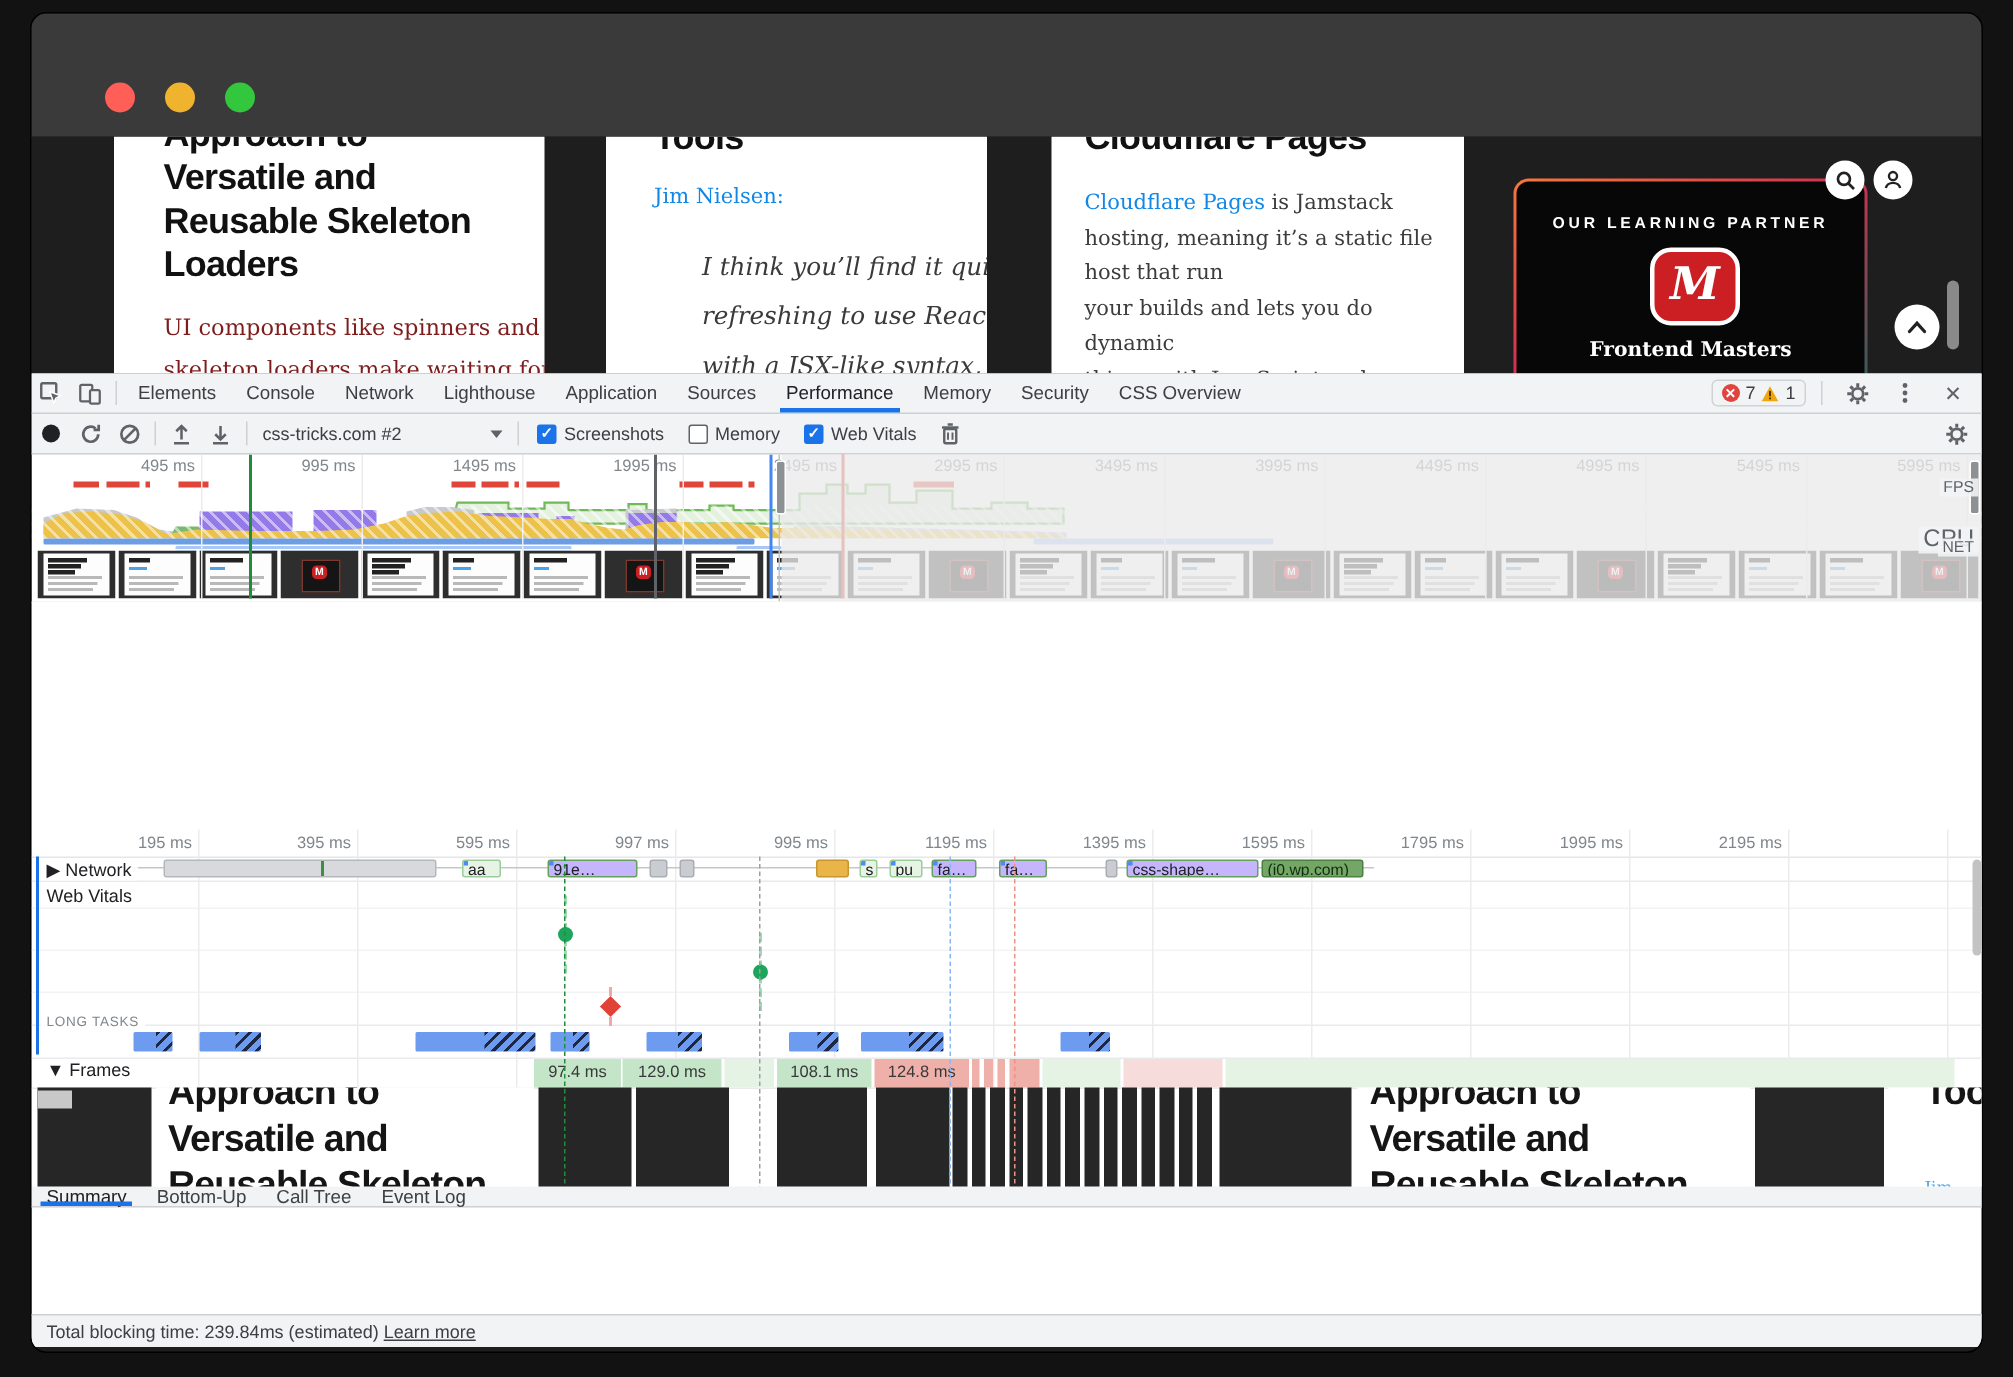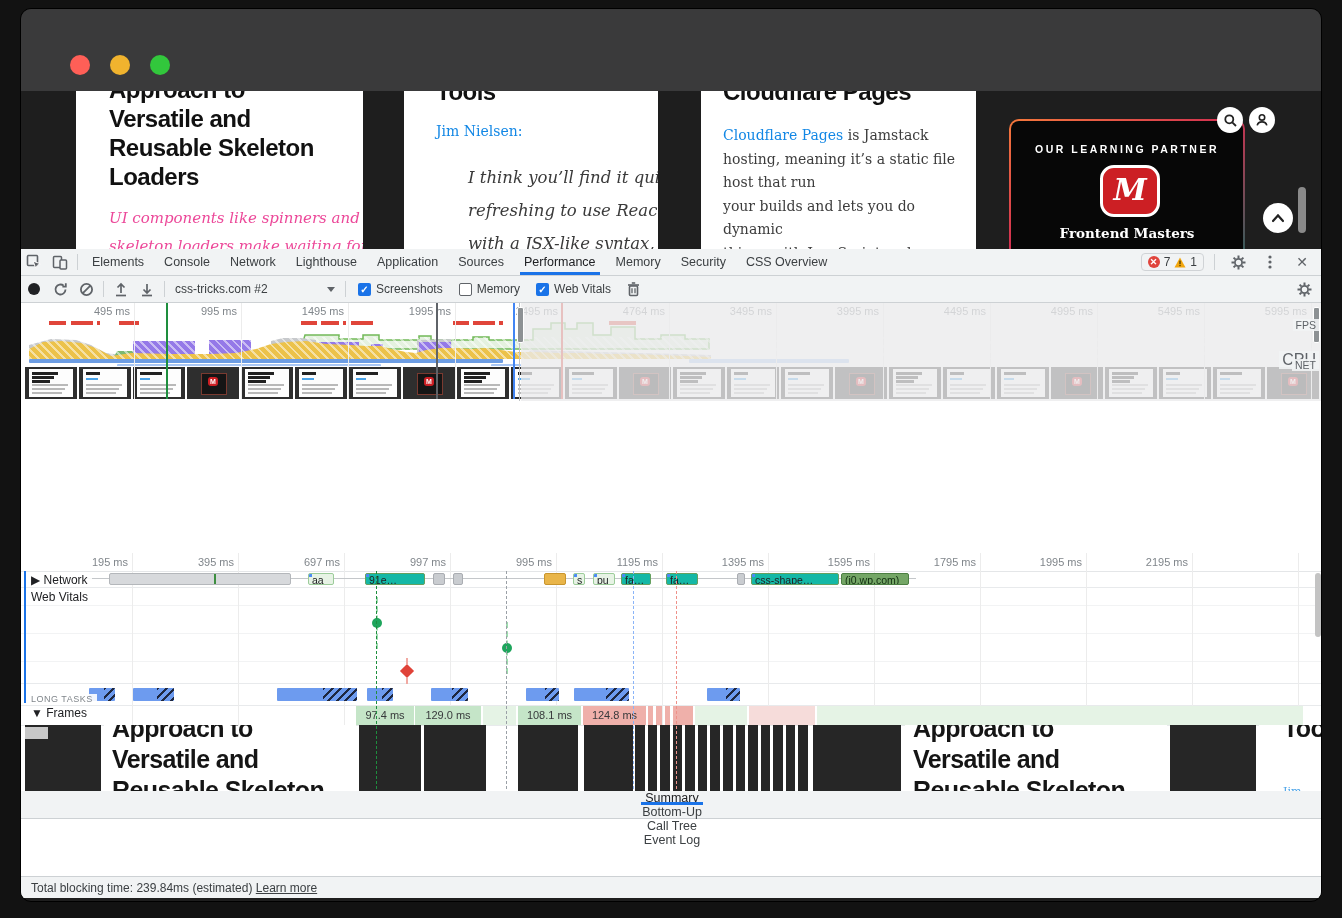--- a/index.html
+++ b/index.html
@@ -32,35 +32,35 @@
   .chk.off{border:1.5px solid #5f6368;background:#fff;}
   .badge{display:flex;align-items:center;border:1px solid #d0d3d6;border-radius:4px;padding:1px 6px;gap:4px;background:#fff0;}
   .errdot{width:12px;height:12px;border-radius:50%;background:#e0443c;color:#fff;font-size:9px;line-height:12px;text-align:center;font-weight:bold;}
   
   .ov{left:0;top:54px;width:1302px;height:98px;border-bottom:1px solid #dadce0;overflow:hidden;}
   .rlabel{font-size:11px;color:#80868b;}
   .detail{left:0;top:152px;width:1302px;height:390px;overflow:hidden;background:#fff;}
   .trklabel{font-size:12px;color:#202124;background:rgba(255,255,255,.9);padding:0 4px;white-space:nowrap;z-index:8;}
   .nb{height:12px;border-radius:2px;box-sizing:border-box;font-size:10.5px;line-height:12px;color:#202124;padding:0 3px;white-space:nowrap;overflow:hidden;z-index:4;}
   .nb.pale{background:#e7f3e5;border:1px solid #9ccc9a;}
-  .nb.pale2{background:#14b8a6;border:1px solid #66a05f;}
+  .nb.pale2{background:#c4b5fd;border:1px solid #66a05f;}
   .nb.solid{background:#74a666;border:1px solid #4c7f42;color:#102d10;}
   .nb.amber{background:#e9b549;border:1px solid #c8952e;}
   .nb.bar{background:#d7d9dc;border:1px solid #b4b7bb;}
   .nb.tick{background:#c9ccd0;border:1px solid #aaadb2;}
   .corner{position:absolute;left:0;top:0;width:3px;height:3px;background:#4c8bf5;}
   .ltask{position:absolute;height:13px;background:#6d9bef;border-radius:1px;overflow:hidden;z-index:4;}
   .ltask .hatch{position:absolute;top:0;bottom:0;right:0;background:repeating-linear-gradient(135deg,rgba(10,10,20,.8) 0 2px,rgba(0,0,0,0) 2px 6px);}
   .fseg{position:absolute;top:0;height:19px;font-size:11px;line-height:19px;text-align:center;color:#37393b;overflow:hidden;white-space:nowrap;z-index:4;}
   .film{position:absolute;top:0;height:156px;overflow:hidden;z-index:4;box-sizing:border-box;}
   .film.darkf{background:#262626;}
   .film.whitef{background:#fff;}
   .filmhead{font-weight:800;font-size:25px;line-height:31px;letter-spacing:-0.6px;color:#151515;}
   .guide{position:absolute;width:0;z-index:6;}
-  .drawertabs{top:542px;height:28px;flex-direction:column;}
+  .drawertabs{top:542px;height:14px;}
   .statusbar{top:627px;height:22px;border-top:1px solid #cdd1d4;border-bottom:none;font-size:12px;color:#3c4043;padding-left:10px;}
   .grid{position:absolute;width:1px;background:#ececec;z-index:1;}
   svg{display:block;}
 </style>
 </head>
 <body>
 
 <div class="abs win">
 
   <div class="abs titlebar">
@@ -70,21 +70,21 @@
   </div>
 
   <div class="abs pagestrip">
     <div class="abs col" style="left:55px;width:287px;">
       <div class="abs h1" style="left:33px;top:-16px;width:230px;" id="col1-head">
           <div>Approach to</div>
           <div>Versatile and</div>
           <div>Reusable Skeleton</div>
           <div>Loaders</div>
         </div>
-      <div class="abs serif" style="left:33px;top:113px;width:240px;font-size:15px;line-height:28px;color:#ec4899;font-style:italic;" id="col1-body">
+      <div class="abs serif" style="left:33px;top:113px;width:240px;font-size:15px;line-height:28px;color:#7f1d1d;" id="col1-body">
           <div style="white-space: nowrap;">UI components like spinners and</div>
           <div style="white-space: nowrap;">skeleton loaders make waiting for a</div>
         </div>
     </div>
     <div class="abs col" style="left:383px;width:254px;">
       <div class="abs h1" style="left:32px;top:-14px;">Tools</div>
       <div class="abs serif blue" style="left:32px;top:32px;font-size:14px;">Jim Nielsen:</div>
       <div class="abs serif" style="left:64px;top:70px;width:190px;font-style:italic;font-size:16.5px;line-height:33px;color:#3a3a3a;" id="col2-quote">
           <div style="white-space: nowrap;">I think you’ll find it quite</div>
           <div style="white-space: nowrap;">refreshing to use React A)</div>
@@ -274,21 +274,21 @@
         <div class="rlabel abs" style="right: 1193px; top: 2px; position: absolute;">495 ms</div>
         <div class="grid" style="left: 220px; top: 0px; height: 96px;"></div>
         <div class="rlabel abs" style="right: 1086px; top: 2px; position: absolute;">995 ms</div>
         <div class="grid" style="left: 327px; top: 0px; height: 96px;"></div>
         <div class="rlabel abs" style="right: 979px; top: 2px; position: absolute;">1495 ms</div>
         <div class="grid" style="left: 434px; top: 0px; height: 96px;"></div>
         <div class="rlabel abs" style="right: 872px; top: 2px; position: absolute;">1995 ms</div>
         <div class="grid" style="left: 541px; top: 0px; height: 96px;"></div>
         <div class="rlabel abs" style="right: 765px; top: 2px; position: absolute;">2495 ms</div>
         <div class="grid" style="left: 648px; top: 0px; height: 96px;"></div>
-        <div class="rlabel abs" style="right: 658px; top: 2px; position: absolute;">4764 ms</div>
+        <div class="rlabel abs" style="right: 658px; top: 2px; position: absolute;">2995 ms</div>
         <div class="grid" style="left: 755px; top: 0px; height: 96px;"></div>
         <div class="rlabel abs" style="right: 551px; top: 2px; position: absolute;">3495 ms</div>
         <div class="grid" style="left: 862px; top: 0px; height: 96px;"></div>
         <div class="rlabel abs" style="right: 444px; top: 2px; position: absolute;">3995 ms</div>
         <div class="grid" style="left: 969px; top: 0px; height: 96px;"></div>
         <div class="rlabel abs" style="right: 337px; top: 2px; position: absolute;">4495 ms</div>
         <div class="grid" style="left: 1076px; top: 0px; height: 96px;"></div>
         <div class="rlabel abs" style="right: 230px; top: 2px; position: absolute;">4995 ms</div>
         <div class="grid" style="left: 1183px; top: 0px; height: 96px;"></div>
         <div class="rlabel abs" style="right: 123px; top: 2px; position: absolute;">5495 ms</div>
@@ -522,29 +522,29 @@
         <div class="abs" style="left: 1292px; top: 4px; width: 5px; height: 34px; background: rgb(141, 145, 148); border-radius: 2px; border: 1px solid rgb(255, 255, 255); z-index: 8;"></div>
         <div class="abs" style="right: 4px; top: 16px; font-size: 10.5px; color: rgb(95, 99, 104); background: rgba(241, 243, 244, 0.9); padding: 0px 3px; z-index: 9;">FPS</div>
         <div class="abs" style="right: 4px; top: 48px; font-size: 16px; color: rgb(95, 99, 104); background: rgba(241, 243, 244, 0.9); padding: 0px 3px; z-index: 9;">CPU</div>
         <div class="abs" style="right: 4px; top: 56px; font-size: 10.5px; color: rgb(95, 99, 104); background: rgba(241, 243, 244, 0.9); padding: 0px 3px; z-index: 9;">NET</div>
       </div>
 
     <div class="abs detail" id="detail">
 
       <div class="abs trklabel" style="left:6px;top:172px;"><span>▶</span> <span>Network</span></div>
       <div class="abs trklabel" style="left:6px;top:189px;">Web Vitals</div>
-      <div class="abs trklabel" style="left:6px;top:293px;font-size:9px;letter-spacing:0.5px;color:#80868b;">LONG TASKS</div>
+      <div class="abs trklabel" style="left:6px;top:275px;font-size:9px;letter-spacing:0.5px;color:#80868b;">LONG TASKS</div>
       <div class="abs trklabel" style="left:6px;top:305px;"><span>▼</span> <span>Frames</span></div>
 
     <div class="grid" style="left: 111px; top: 152px; height: 390px;"></div>
         <div class="rlabel abs" style="position: absolute; right: 1195px; top: 155px;">195 ms</div>
         <div class="grid" style="left: 217px; top: 152px; height: 390px;"></div>
         <div class="rlabel abs" style="position: absolute; right: 1089px; top: 155px;">395 ms</div>
         <div class="grid" style="left: 323px; top: 152px; height: 390px;"></div>
-        <div class="rlabel abs" style="position: absolute; right: 983px; top: 155px;">697 ms</div>
+        <div class="rlabel abs" style="position: absolute; right: 983px; top: 155px;">595 ms</div>
         <div class="grid" style="left: 429px; top: 152px; height: 390px;"></div>
         <div class="rlabel abs" style="position: absolute; right: 877px; top: 155px;">997 ms</div>
         <div class="grid" style="left: 535px; top: 152px; height: 390px;"></div>
         <div class="rlabel abs" style="position: absolute; right: 771px; top: 155px;">995 ms</div>
         <div class="grid" style="left: 641px; top: 152px; height: 390px;"></div>
         <div class="rlabel abs" style="position: absolute; right: 665px; top: 155px;">1195 ms</div>
         <div class="grid" style="left: 747px; top: 152px; height: 390px;"></div>
         <div class="rlabel abs" style="position: absolute; right: 559px; top: 155px;">1395 ms</div>
         <div class="grid" style="left: 853px; top: 152px; height: 390px;"></div>
         <div class="rlabel abs" style="position: absolute; right: 453px; top: 155px;">1595 ms</div>

